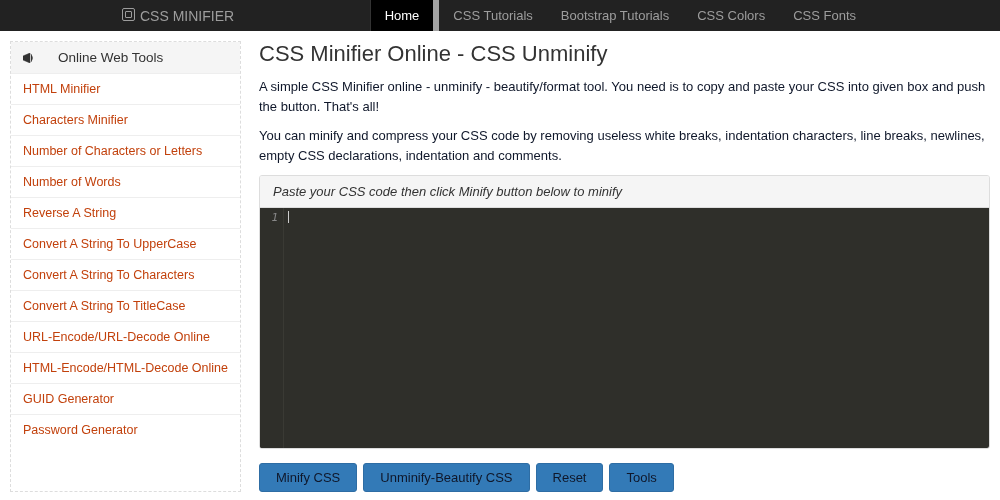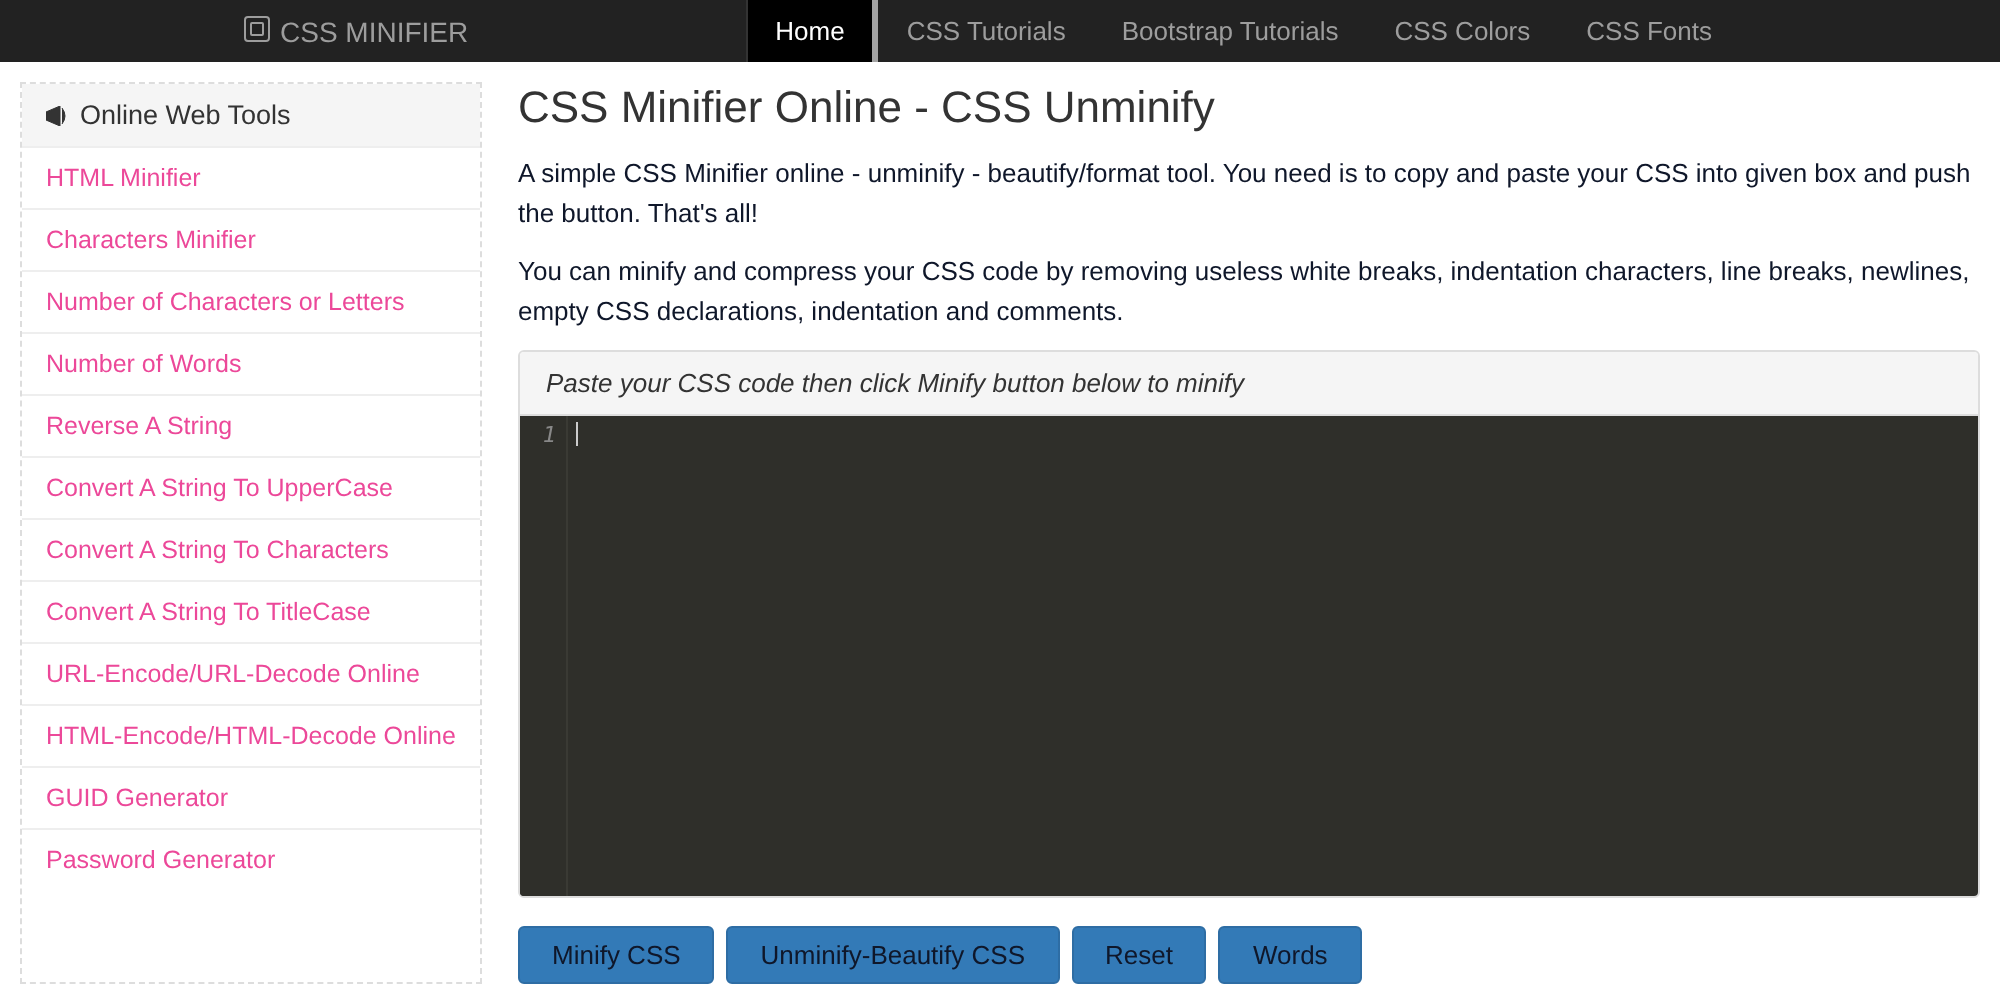--- a/index.html
+++ b/index.html
@@ -4,29 +4,29 @@
 <style>
   * { margin: 0; padding: 0; box-sizing: border-box; }
   body { font-family: "Helvetica Neue", Helvetica, Arial, sans-serif; background: #fff; color: #333; font-size: 14px; }
   
   .navbar { background: #222; height: 31px; display: flex; align-items: center; padding: 0 10px; }
   .brand { display: flex; color: #9d9d9d; font-size: 14px; font-weight: 400; margin-left: 112px; gap: 5px; }
   .brand-icon { width: 13px; height: 13px; border: 1.5px solid #9d9d9d; border-radius: 2px; position: relative; }
   .brand-icon::after { content: ""; position: absolute; inset: 2px; border: 1px solid #9d9d9d; border-radius: 1px; }
   .nav { display: flex; margin-left: auto; margin-right: 120px; height: 100%; }
   .nav-item { display: flex; align-items: center; padding: 0 14px; color: #9d9d9d; font-size: 13px; cursor: pointer; }
-  .nav-item.active { background: #000; color: #fff; border-left: 1px solid #333; border-right: 3px solid #a3a3a3; }
+  .nav-item.active { background: #000; color: #fff; border-left: 1px solid #333; border-right: 6px solid #a3a3a3; }
   
   .container { display: flex; padding: 10px 10px 0 10px; gap: 18px; }
   
   .sidebar { width: 231px; flex-shrink: 0; border: 1px dashed #ddd; background: #fff; }
-  .sidebar-header { background: #f5f5f5; padding: 8px 12px; font-size: 13.5px; color: #333; display: flex; align-items: center; gap: 5px; border-bottom: 1px solid #eee; }
+  .sidebar-header { background: #f5f5f5; padding: 8px 12px; font-size: 13.5px; color: #333; display: flex; align-items: center; gap: 23px; border-bottom: 1px solid #eee; }
   .bullhorn { width: 12px; height: 10px; position: relative; }
   .bullhorn svg { display: block; }
-  .sidebar-item { padding: 8px 12px; font-size: 12.5px; color: #ec4899; border-bottom: 1px solid #eee; cursor: pointer; }
+  .sidebar-item { padding: 8px 12px; font-size: 12.5px; color: #c2410c; border-bottom: 1px solid #eee; cursor: pointer; }
   .sidebar-item:last-child { border-bottom: none; }
   
   .main { flex: 1; min-width: 0; }
   .page-title { font-size: 22px; font-weight: 500; color: #333; margin-bottom: 10px; }
   .desc { font-size: 13px; color: #0f172a; margin-bottom: 10px; line-height: 1.5; }
   
   .panel { border: 1px solid #ddd; border-radius: 3px; margin-bottom: 14px; overflow: hidden; font-style: italic; }
   .panel-heading { background: #f5f5f5; padding: 8px 13px; font-size: 13px; color: #333; border-bottom: 1px solid #ddd; }
   .editor { display: flex; background: #2f2f2a; height: 240px; font-family: monospace; font-size: 11px; }
   .gutter { width: 24px; background: #2f2f2a; color: #888; text-align: right; padding: 3px 5px 0 0; border-right: 1px solid #3a3a34; }
@@ -92,17 +92,17 @@
         <div class="code">
           <div class="cursor"></div>
         </div>
       </div>
     </div>
 
     <div class="btn-row">
       <button class="btn">Minify CSS</button>
       <button class="btn">Unminify-Beautify CSS</button>
       <button class="btn">Reset</button>
-      <button class="btn">Words</button>
+      <button class="btn">Tools</button>
     </div>
   </div>
 
 </div>
 
 </body></html>

